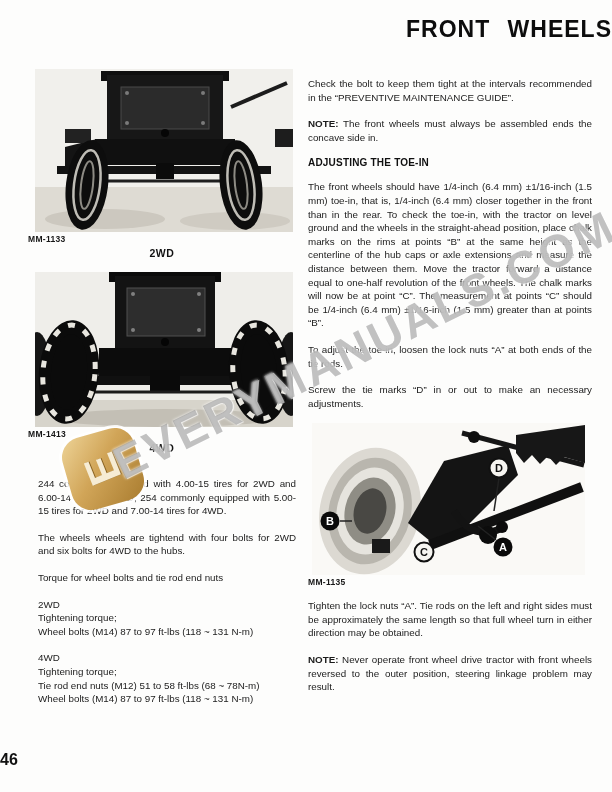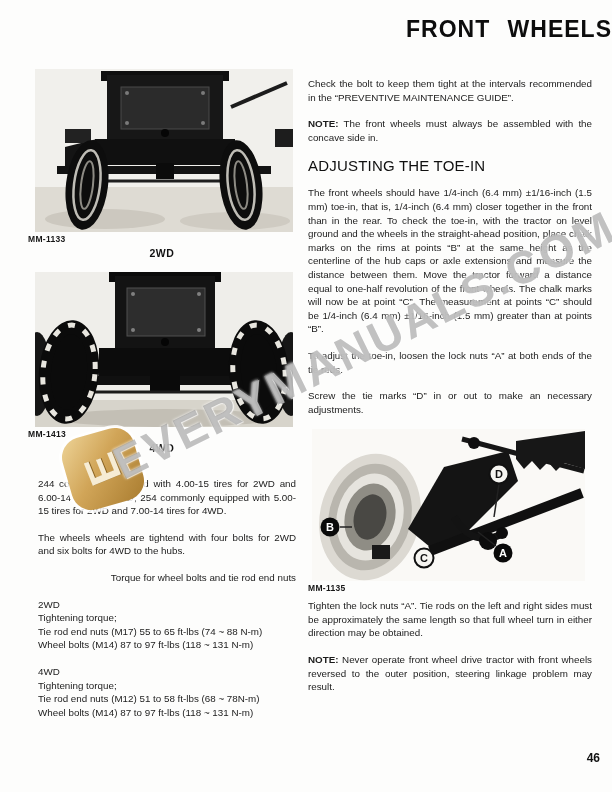--- a/index.html
+++ b/index.html
@@ -30,33 +30,33 @@
   .photo{display:block;margin:0 0 0 7px;}
   .photo svg{display:block;}
   .figlabel{
     font-size:8.5px;font-weight:700;letter-spacing:.3px;
     text-align:left;padding-right:8px;margin-top:2px;color:#161616;
   }
   .figcaption{
     font-size:10.5px;font-weight:700;letter-spacing:.6px;
     text-align:center;margin:3px 0 13px 0;color:#111;
   }
-  p{margin:0 0 13px 0;font-size:9.8px;line-height:13.6px;text-align:right;}
+  p{margin:0 0 13px 0;font-size:9.8px;line-height:13.6px;}
   .just{text-align:justify;}
   .lefttext{padding-left:10px;padding-top:10px;}
   .b{font-weight:700;}
   .subhead{
-    font-size:15px;font-weight:400;letter-spacing:.2px;
+    font-size:10px;font-weight:700;letter-spacing:.2px;
     margin:3px 0 12px 0;color:#101010;
   }
   .spec{font-size:9.8px;line-height:13.6px;margin-bottom:13px;}
   .spec div{white-space:nowrap;}
   .pagenum{
     position:absolute;left:0;top:751px;width:600px;
-    text-align:right;font-size:12px;font-weight:700;color:#111;
+    text-align:left;font-size:16px;font-weight:700;color:#111;
   }
   
   .watermark{position:absolute;left:0;top:0;width:612px;height:792px;pointer-events:none;}
   .wm-text{
     position:absolute;left:128px;top:436px;
     font-size:46px;font-weight:700;letter-spacing:3px;
     color:rgba(142,142,142,0.55);
     text-shadow:0 0 3px rgba(255,255,255,0.9), 1px 1px 0 rgba(255,255,255,0.55);
     transform:rotate(-26deg);
     transform-origin:0 100%;
@@ -165,40 +165,39 @@
       <div class="figcaption">4WD</div>
 
       <div class="lefttext">
         <p class="just">244 commonly equipped with 4.00-15 tires for 2WD and 6.00-14 tires for 4WD, 254 commonly equipped with 5.00-15 tires for 2WD and 7.00-14 tires for 4WD.</p>
         <p class="just">The wheels wheels are tightend with four bolts for 2WD and six bolts for 4WD to the hubs.</p>
         <p>Torque for wheel bolts and tie rod end nuts</p>
 
         <div class="spec">
           <div>2WD</div>
           <div>Tightening torque;</div>
-          <div>Tie rod end nuts (M17) 55 to 65 ft-lbs (74 ~ 88 N-m)</div>
           <div>Wheel bolts (M14) 87 to 97 ft-lbs (118 ~ 131 N-m)</div>
         </div>
 
         <div class="spec">
           <div>4WD</div>
           <div>Tightening torque;</div>
           <div>Tie rod end nuts (M12) 51 to 58 ft-lbs (68 ~ 78N-m)</div>
           <div>Wheel bolts (M14) 87 to 97 ft-lbs (118 ~ 131 N-m)</div>
         </div>
       </div>
     </div>
 
     <div class="col-right">
 
       <p class="just">Check the bolt to keep them tight at the intervals recommended in the “PREVENTIVE MAINTENANCE GUIDE”.</p>
 
       <p class="just">
         <span class="b">NOTE:</span>
-        <span>The front wheels must always be assembled with the concave side in.</span>
+        <span>The front wheels must always be assembled ends the concave side in.</span>
       </p>
 
       <div class="subhead">ADJUSTING THE TOE-IN</div>
 
       <p class="just">The front wheels should have 1/4-inch (6.4 mm) ±1/16-inch (1.5 mm) toe-in, that is, 1/4-inch (6.4 mm) closer together in the front than in the rear. To check the toe-in, with the tractor on level ground and the wheels in the straight-ahead position, place chalk marks on the rims at points “B” at the same height as the centerline of the hub caps or axle extensions and measure the distance between them. Move the tractor forward a distance equal to one-half revolution of the front wheels. The chalk marks will now be at point “C”. The measurement at points “C” should be 1/4-inch (6.4 mm) ±1/16-inch (1.5 mm) greater than at points “B”.</p>
       <p class="just">To adjust the toe-in, loosen the lock nuts “A” at both ends of the tie rods.</p>
       <p class="just">Screw the tie marks “D” in or out to make an necessary adjustments.</p>
 
       <div class="photo" style="margin:6px 0 0 4px;">
         <svg width="273" height="152" viewBox="0 0 273 152" xmlns="http://www.w3.org/2000/svg">
@@ -237,21 +236,21 @@
             <text class="callout-letter" x="191" y="124" dy="0.36em" text-anchor="middle" fill="#ffffff">A</text>
           </g>
           <g>
             <circle cx="187" cy="45" r="9.5" fill="#f6f5f1" stroke="#111" stroke-width="2"></circle>
             <text class="callout-letter" x="187" y="45" dy="0.36em" text-anchor="middle" fill="#111">D</text>
           </g>
         </svg>
       </div>
       <div class="figlabel">MM-1135</div>
 
-      <p class="just" style="margin-top:6px;">Tighten the lock nuts “A”. Tie rods on the left and right sides must be approximately the same length so that full wheel turn in either direction may be obtained.</p>
+      <p class="just" style="margin-top:12px;">Tighten the lock nuts “A”. Tie rods on the left and right sides must be approximately the same length so that full wheel turn in either direction may be obtained.</p>
 
       <p class="just">
         <span class="b">NOTE:</span>
         <span>Never operate front wheel drive tractor with front wheels reversed to the outer position, steering linkage problem may result.</span>
       </p>
     </div>
   </div>
 
   <div class="pagenum">46</div>
 

